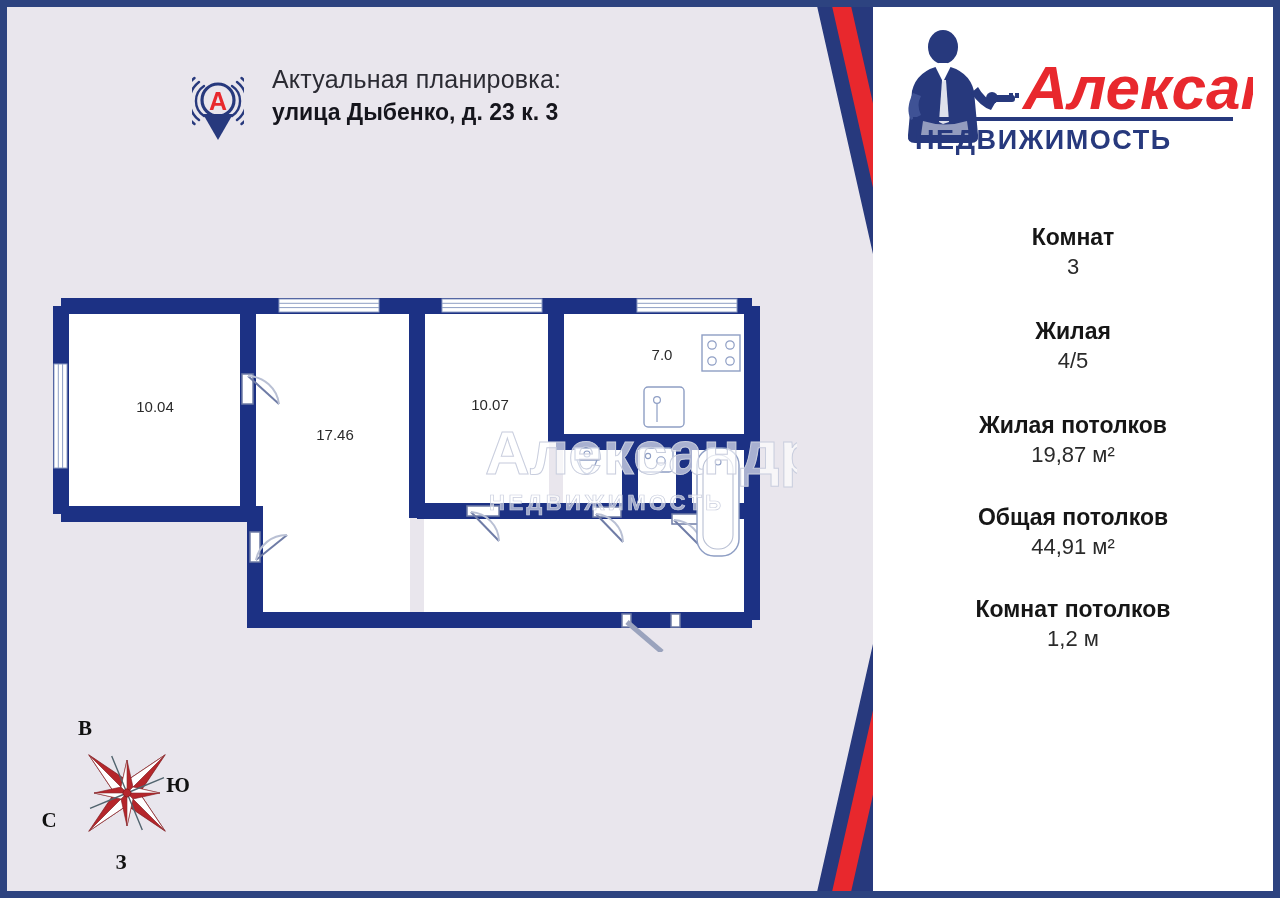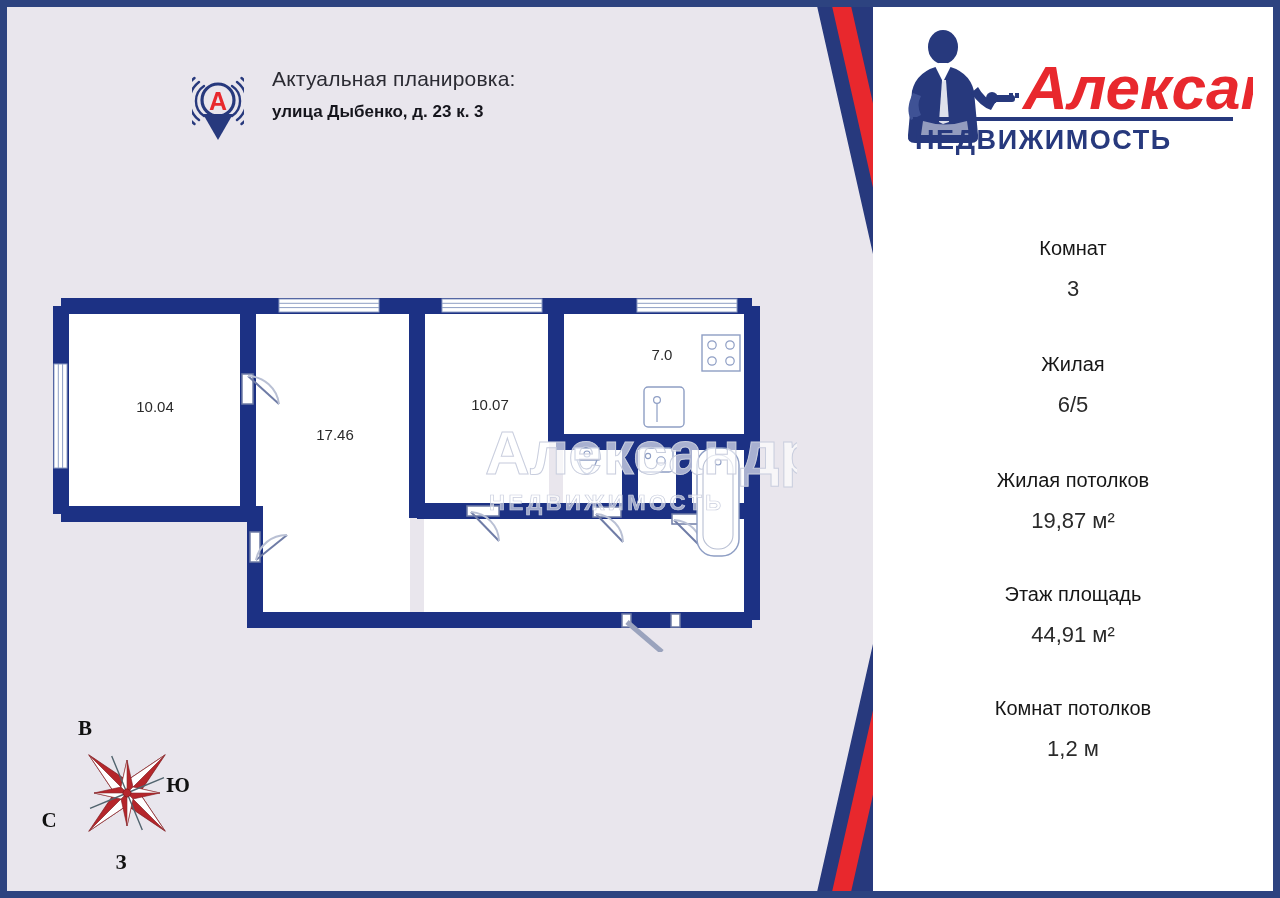--- a/index.html
+++ b/index.html
@@ -8,38 +8,38 @@
   #frame{position:relative;width:1280px;height:898px;box-sizing:border-box;
          border:7px solid #2d4380;background:#e9e6ed;overflow:hidden;}
 
   
   #plan-pane{position:absolute;left:0;top:0;width:860px;height:884px;background:#e9e6ed;}
 
   
   #plan-header{position:absolute;left:185px;top:58px;width:520px;height:82px;}
   #pin-icon{position:absolute;left:0;top:5px;width:52px;height:72px;}
   #header-text{position:absolute;left:80px;top:0px;width:440px;}
-  #hdr-line1{font-size:21px;color:#2b2b33;letter-spacing:.2px;line-height:28px;}
-  #hdr-line2{font-size:17px;color:#15151c;font-weight:bold;line-height:30px;margin-top:4px;}
+  #hdr-line1{font-size:25px;color:#2b2b33;letter-spacing:.2px;line-height:28px;}
+  #hdr-line2{font-size:23px;color:#15151c;font-weight:bold;line-height:30px;margin-top:4px;}
 
   
   #plan-svg{position:absolute;left:40px;top:285px;width:790px;height:360px;}
 
   
   #compass{position:absolute;left:28px;top:700px;width:175px;height:168px;}
 
   
   #chevron{position:absolute;left:790px;top:0;width:160px;height:884px;}
 
   
   #info-pane{position:absolute;left:866px;top:0;width:400px;height:884px;background:#ffffff;}
   #logo{position:absolute;left:20px;top:18px;width:360px;height:145px;}
 
   #specs{position:absolute;left:0px;top:215px;width:400px;text-align:center;}
-  .spec-label{font-size:20px;font-weight:normal;color:#161616;margin:11px;line-height:30px;}
+  .spec-label{font-size:23px;font-weight:bold;color:#161616;margin:0;line-height:30px;}
   .spec-value{font-size:22px;color:#2a2a2a;margin:0;line-height:30px;}
   .sp-gap-a{height:34px;}
   .sp-gap-b{height:32px;}
 
   
   #watermark{position:absolute;left:470px;top:405px;width:330px;height:115px;pointer-events:none;}
 </style>
 </head>
 <body>
 
@@ -293,26 +293,26 @@
       <text x="130" y="84" font-family="'Liberation Sans',sans-serif" font-size="62" font-weight="bold" fill="#e8282d" font-style="italic">Александр</text>
       <rect x="20" y="92" width="320" height="4" fill="#27397d"></rect>
       <text x="22" y="124" font-family="'Liberation Sans',sans-serif" font-size="27" font-weight="bold" letter-spacing="1.6" fill="#27397d">НЕДВИЖИМОСТЬ</text>
     </svg>
 
     <div id="specs">
       <p class="spec-label">Комнат</p>
       <p class="spec-value">3</p>
       <div class="sp-gap-a"></div>
       <p class="spec-label">Жилая</p>
-      <p class="spec-value">6/5</p>
+      <p class="spec-value">4/5</p>
       <div class="sp-gap-a"></div>
       <p class="spec-label">Жилая потолков</p>
       <p class="spec-value">19,87 м²</p>
       <div class="sp-gap-b"></div>
-      <p class="spec-label">Этаж площадь</p>
+      <p class="spec-label">Общая потолков</p>
       <p class="spec-value">44,91 м²</p>
       <div class="sp-gap-b"></div>
       <p class="spec-label">Комнат потолков</p>
       <p class="spec-value">1,2 м</p>
     </div>
 
   </div>
 </div>
 
 </body></html>

